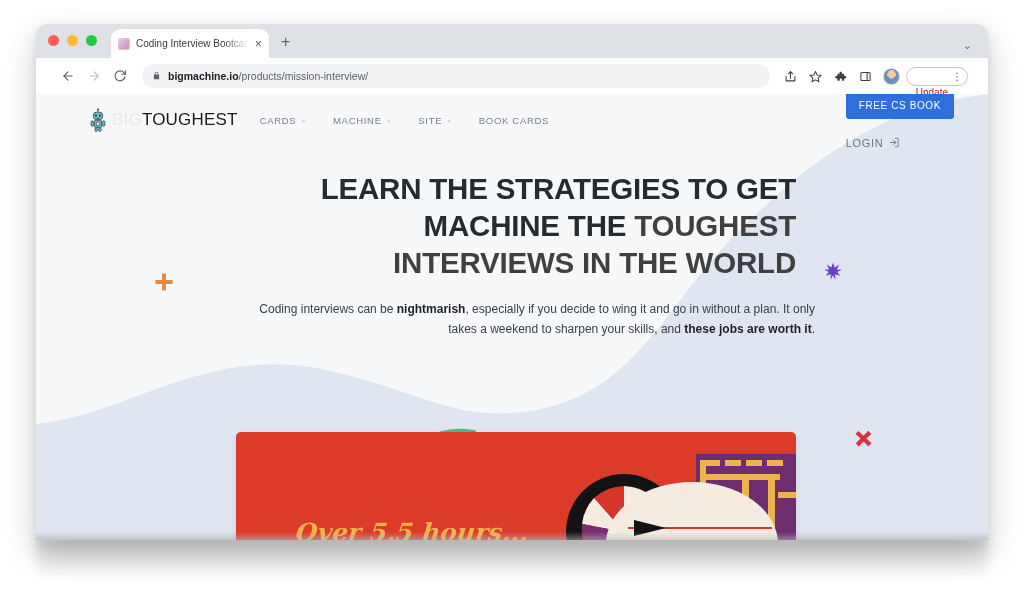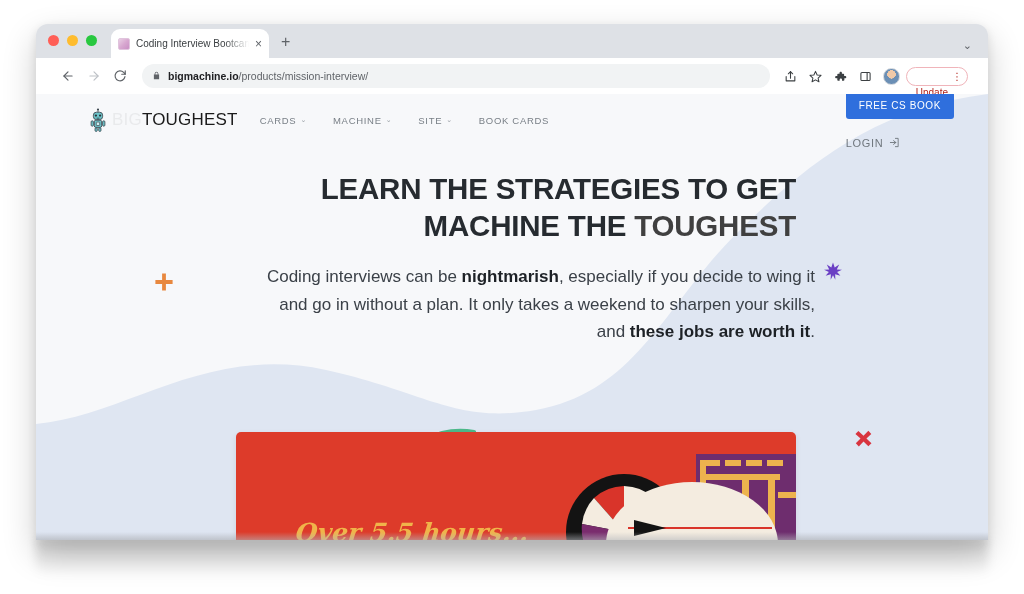--- a/index.html
+++ b/index.html
@@ -249,21 +249,21 @@
     line-height: 1.26;
     color: #262b30;
     max-width: 520px;
     margin: 0 auto;
   }
   #hero-headline .teal { color: #404040; }
 
   #hero-subtitle {
     margin: 19px auto 0;
     max-width: 558px;
-    font-size: 17px;
+    font-size: 12px;
     line-height: 1.62;
     color: #3b4148;
   }
   #hero-subtitle b { color: #1d2126; }
 
   
   .deco { position: absolute; z-index: 2; pointer-events: none; }
   #deco-plus   { left: 118px; top: 178px; }
   #deco-star   { left: 788px; top: 168px; }
   #deco-x      { left: 818px; top: 335px; }
@@ -456,20 +456,21 @@
               <line x1="3" y1="12" x2="15" y2="12"></line>
           </svg>
         </div>
       </div>
     </div>
 
     <div id="hero">
       <h1 id="hero-headline">
         <span>LEARN THE STRATEGIES TO GET</span><br>
         <span>MACHINE THE </span><span class="teal">TOUGHEST</span><br>
+        <span class="teal">INTERVIEWS IN THE WORLD</span>
       </h1>
       <p id="hero-subtitle"><span>Coding interviews can be </span><b>nightmarish</b><span>, especially if you decide to wing it and go in without a plan. It only takes a weekend to sharpen your skills, and </span><b>these jobs are worth it</b><span>.</span></p>
     </div>
 
     <svg class="deco" id="deco-plus" width="20" height="20" viewBox="0 0 20 20">
       <path d="M8.1 1.4h3.8v6.7h6.7v3.8h-6.7v6.7H8.1v-6.7H1.4V8.1h6.7z" fill="#e8883f"></path>
     </svg>
 
     <svg class="deco" id="deco-star" width="18" height="18" viewBox="0 0 20 20">
       <path d="M10 0.5 11.9 6.2 16.9 2.9 14.2 8.2 20 8.5 14.6 11.1 18.2 15.4 12.4 13.6 12.6 19.6 10 14.6 7.4 19.6 7.6 13.6 1.8 15.4 5.4 11.1 0 8.5 5.8 8.2 3.1 2.9 8.1 6.2z" fill="#6a3fc4"></path>

